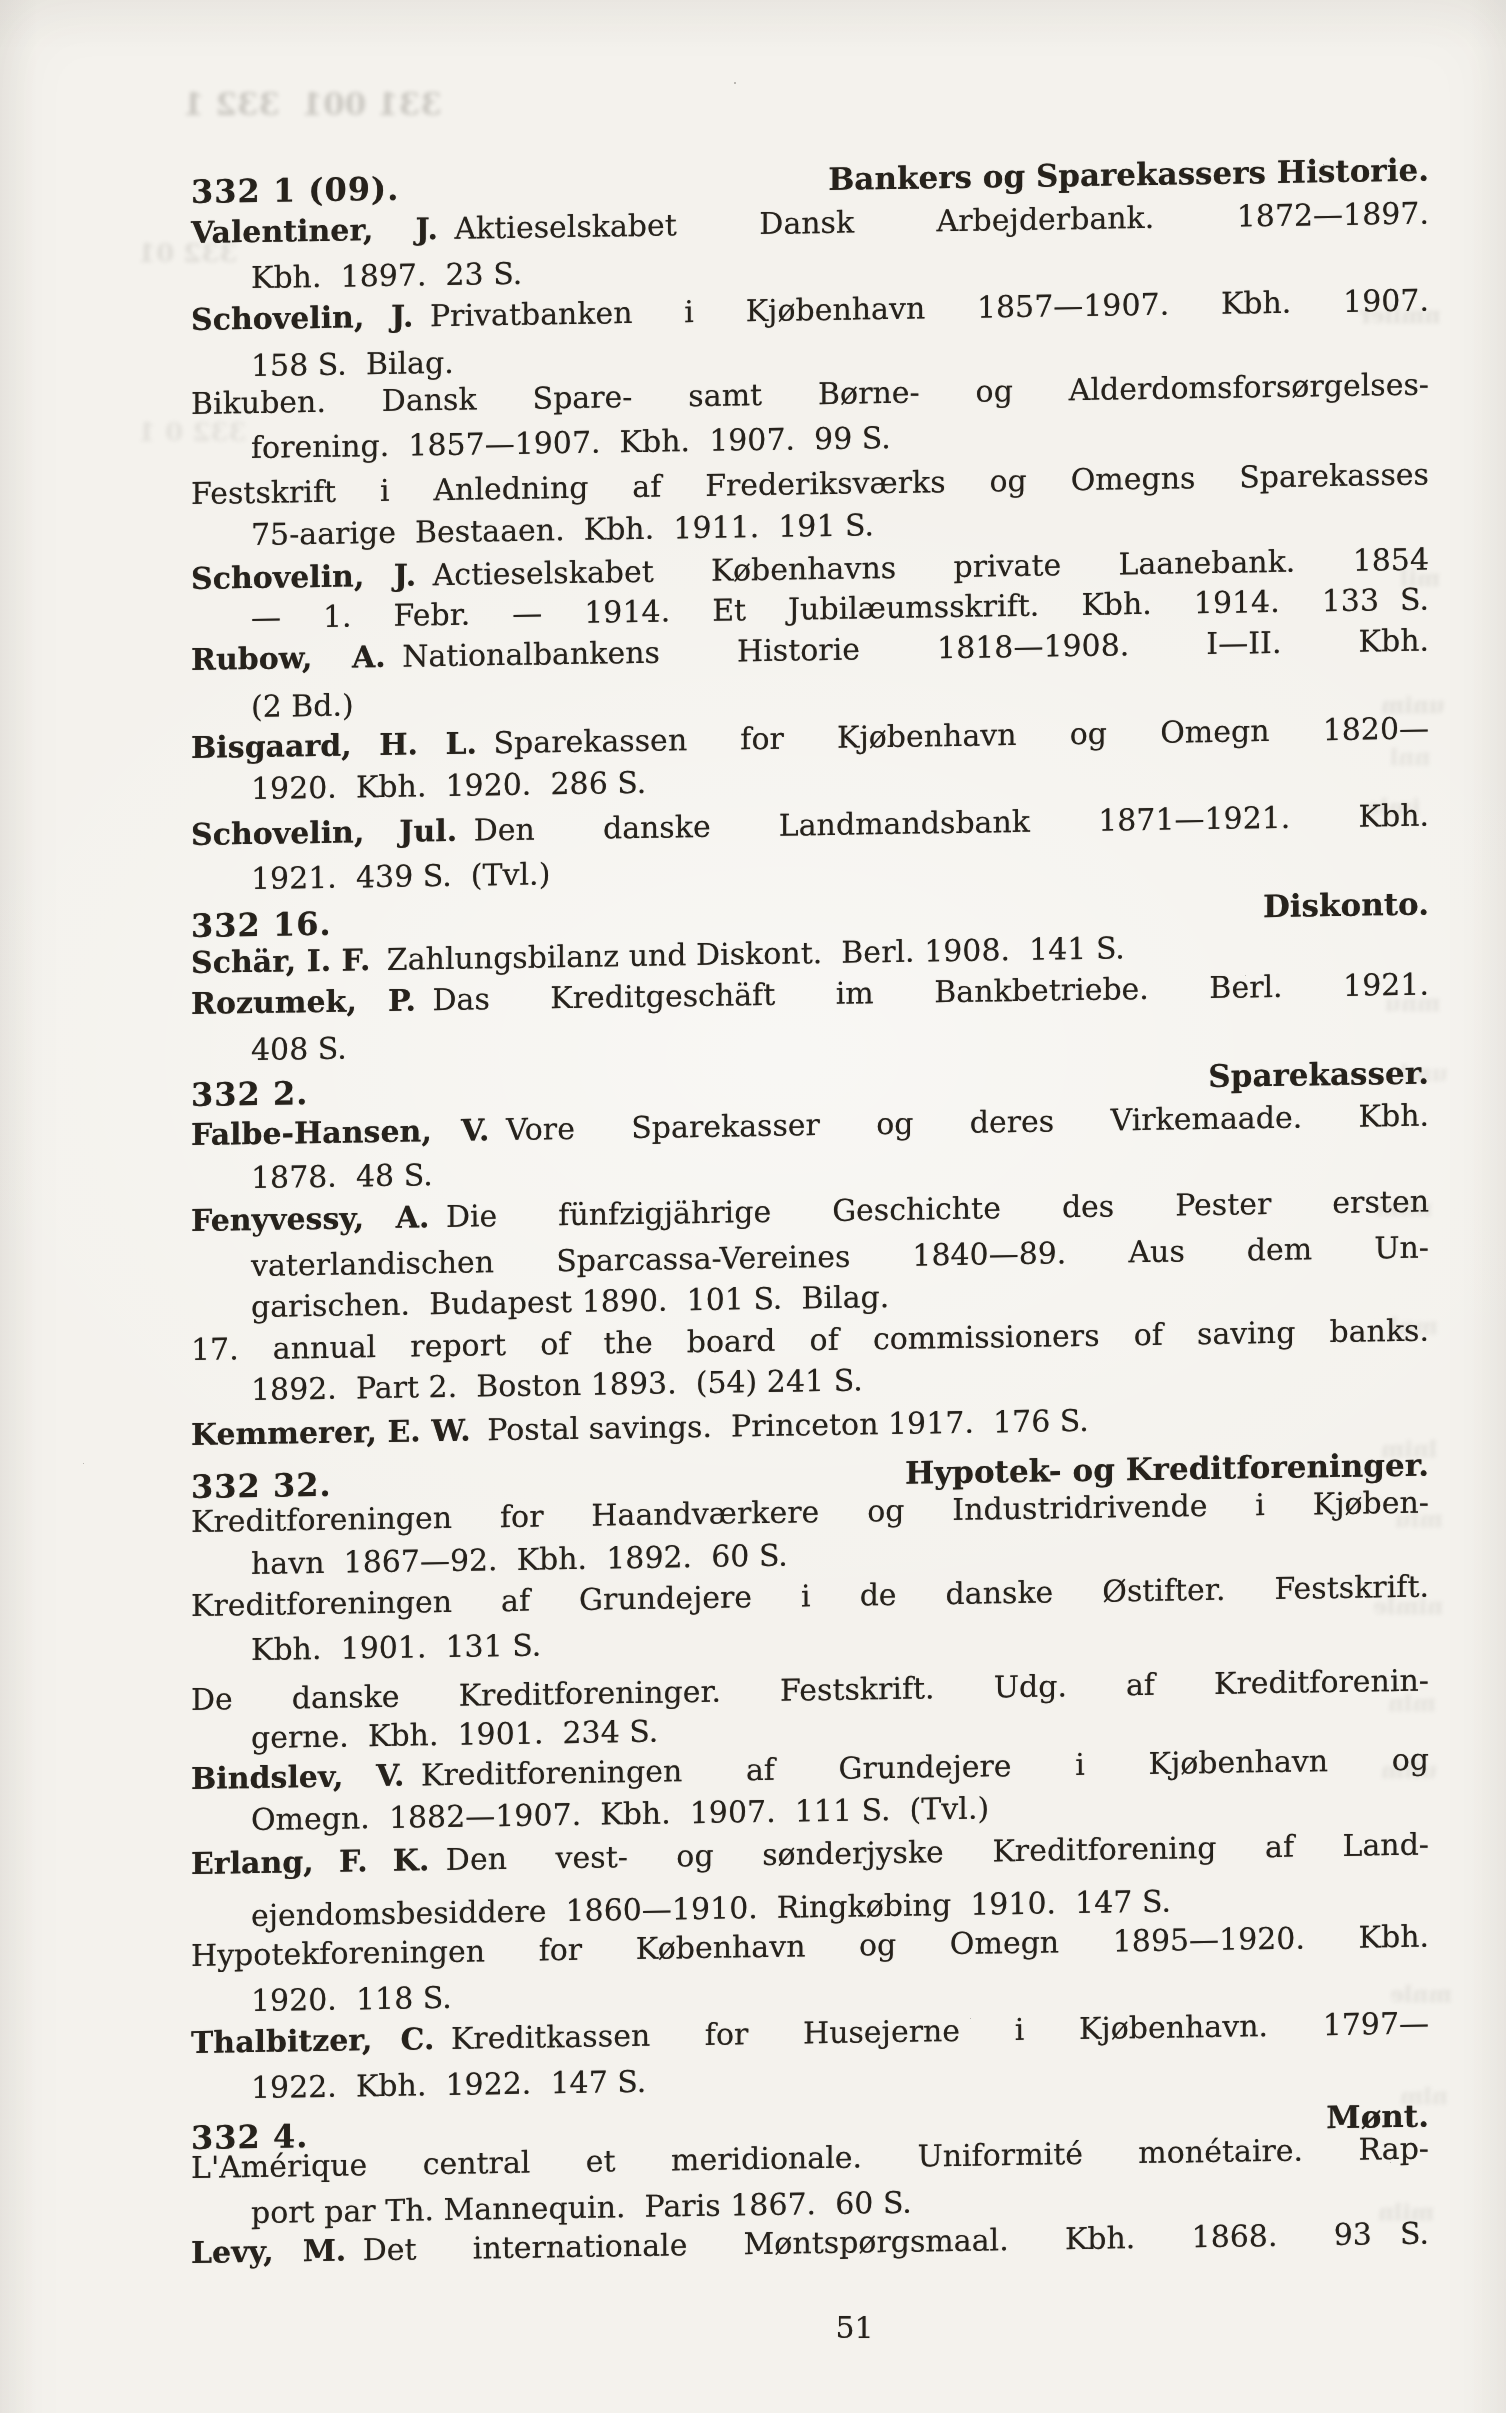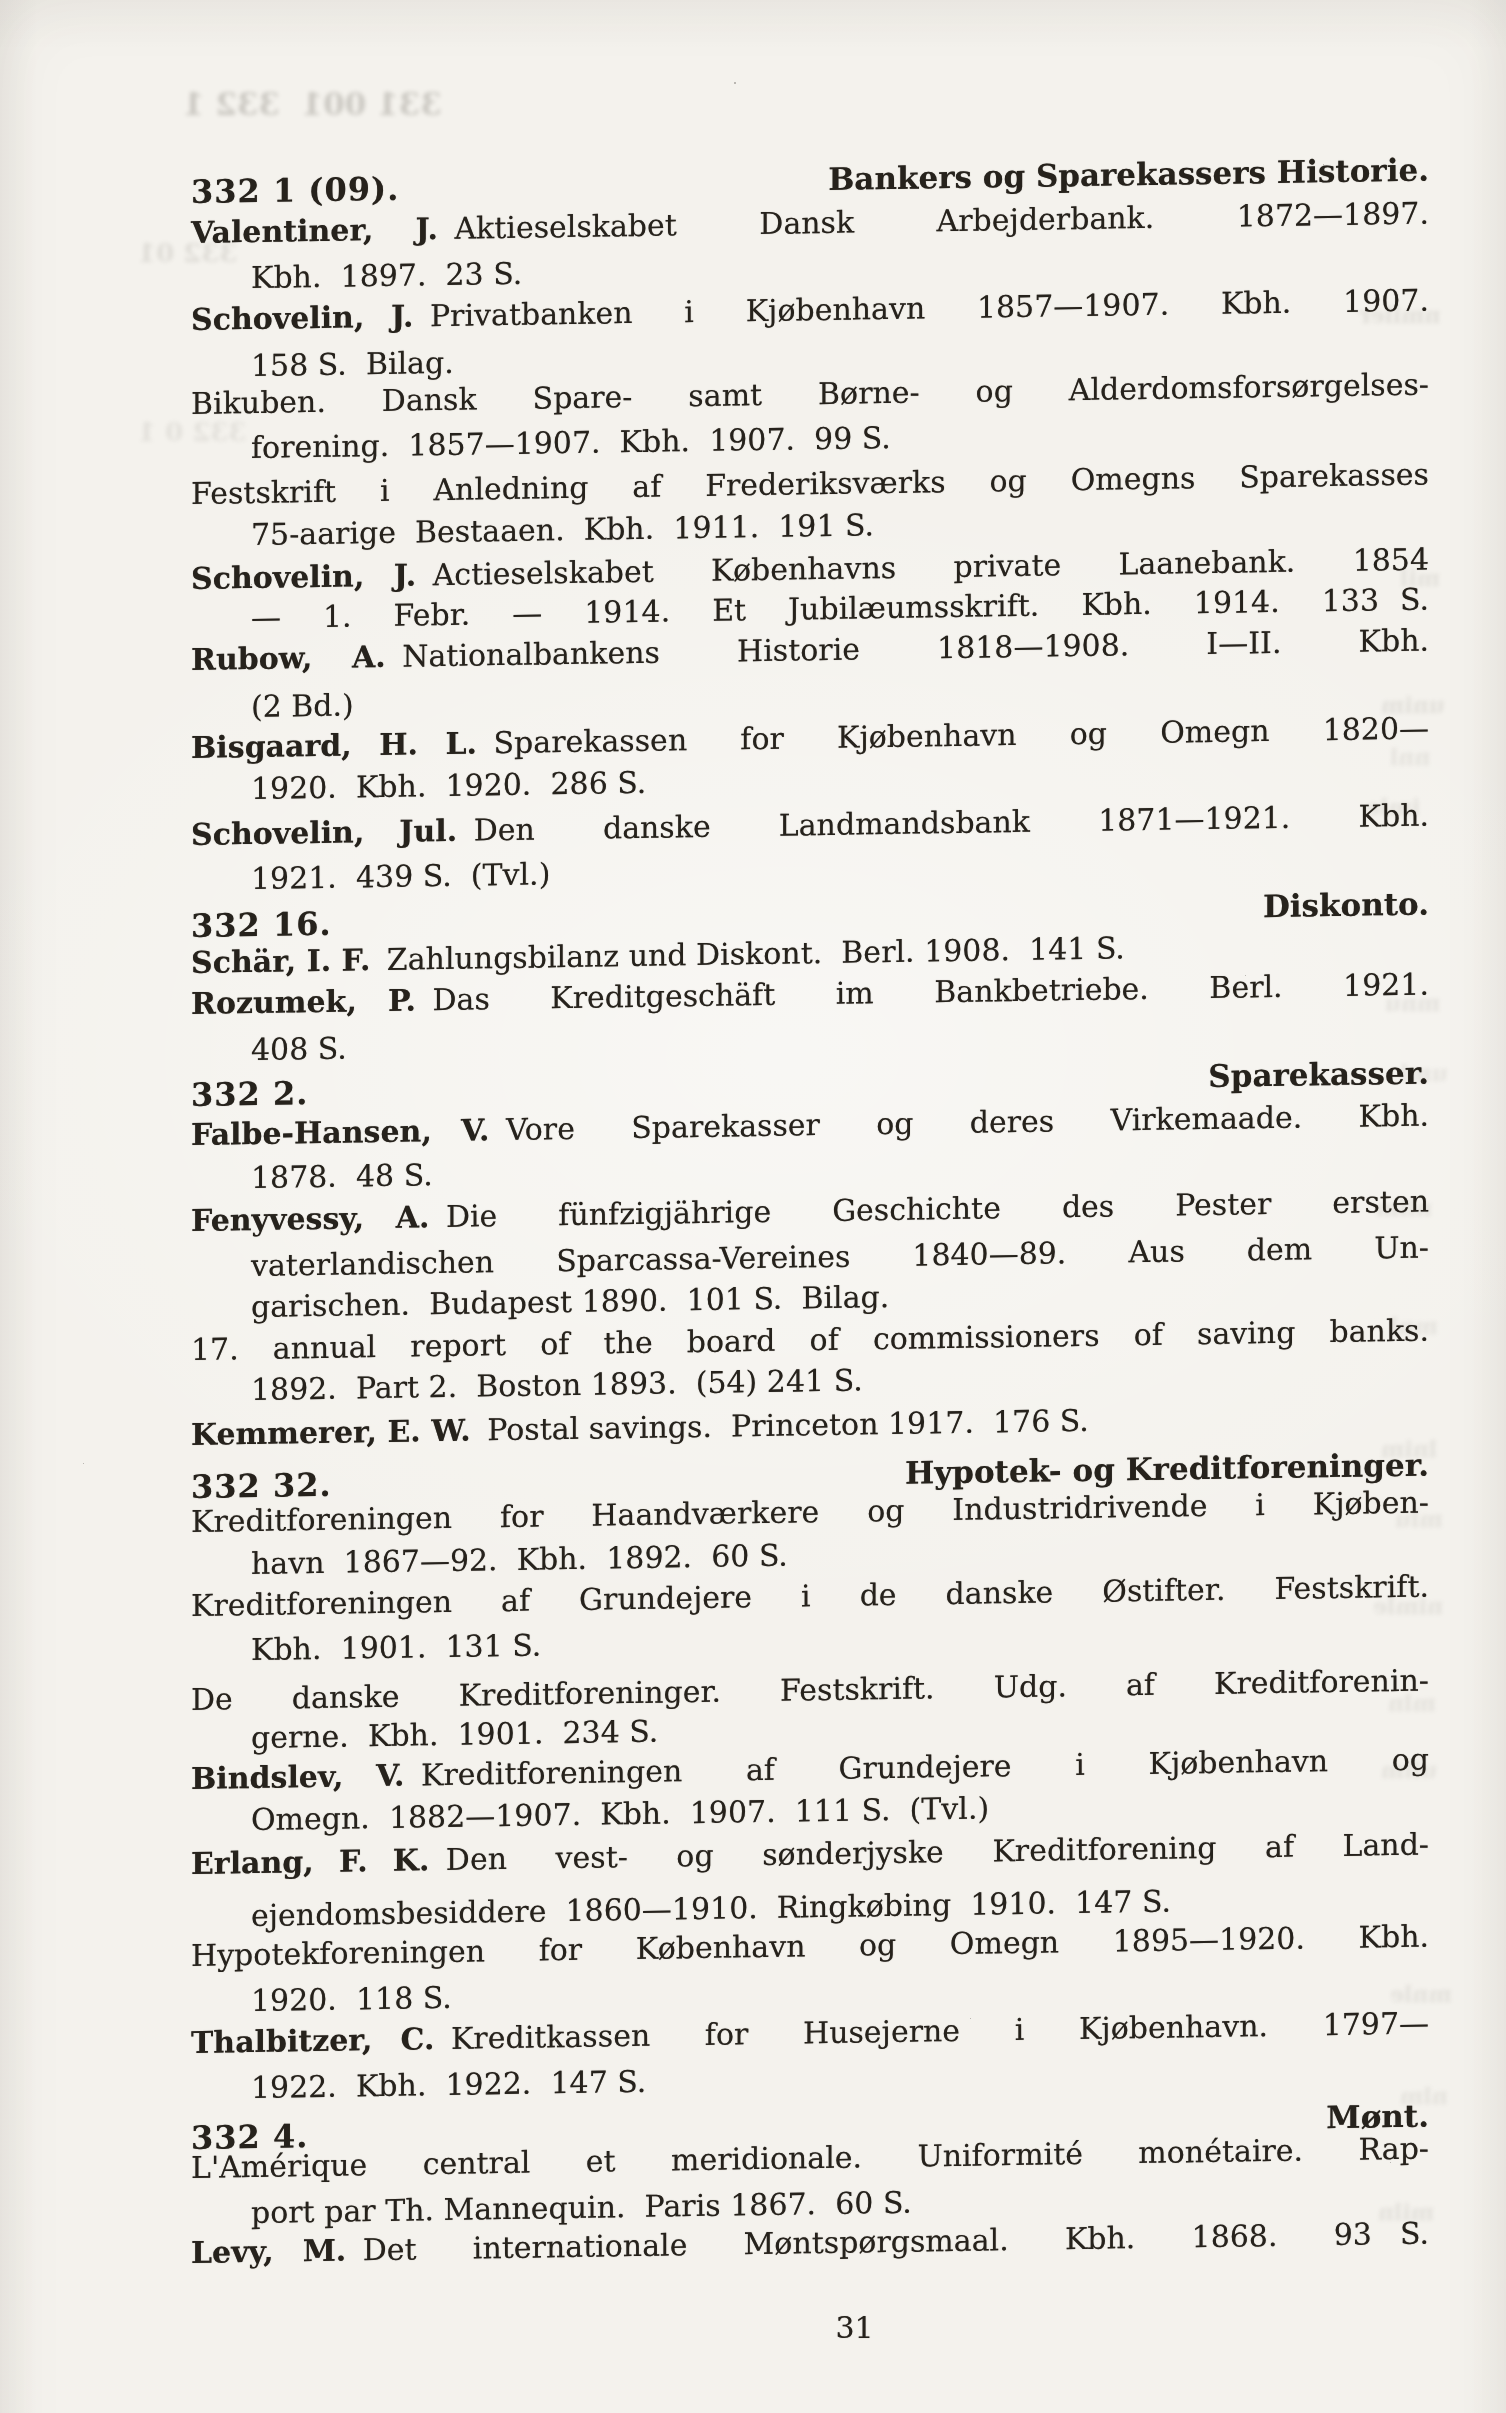--- a/index.html
+++ b/index.html
@@ -117,21 +117,21 @@
       <div class="line indent" style="top: 1730px;">ejendomsbesiddere  1860—1910.  Ringkøbing  1910.  147 S.</div>
       <div class="line just" style="top: 1769px;">Hypotekforeningen  for  København  og  Omegn  1895—1920.  Kbh.</div>
       <div class="line indent" style="top: 1815px;">1920.  118 S.</div>
       <div class="line just" style="top: 1856px;"><span class="author">Thalbitzer, C.</span><span>Kreditkassen  for  Husejerne  i  Kjøbenhavn.  1797—</span></div>
       <div class="line indent" style="top: 1902px;">1922.  Kbh.  1922.  147 S.</div>
       <div class="line heading" style="top: 1950px;"><span class="heading-num">332 4.</span><span class="heading-title">Mønt.</span></div>
       <div class="line just" style="top: 1981px;">L'Amérique  central  et  meridionale.  Uniformité  monétaire.  Rap-</div>
       <div class="line indent" style="top: 2027px;">port par Th. Mannequin.  Paris 1867.  60 S.</div>
       <div class="line just" style="top: 2066px;"><span class="author">Levy, M.</span><span>Det  internationale  Møntspørgsmaal.  Kbh.  1868.  93 S.</span></div>
     </div>
-  <div class="pagenum">31</div>
+  <div class="pagenum">51</div>
   <div id="artifact-layer">
       <div class="speck" style="left: 734px; top: 82px; width: 1.9px; height: 1.9px;"></div>
       <div class="speck" style="left: 1323px; top: 164px; width: 1.4px; height: 1.4px;"></div>
       <div class="speck" style="left: 309px; top: 1120px; width: 1.9px; height: 1.9px;"></div>
       <div class="speck" style="left: 1245px; top: 975px; width: 1.4px; height: 1.4px;"></div>
       <div class="speck" style="left: 83px; top: 1463px; width: 1.4px; height: 1.4px;"></div>
       <div class="speck" style="left: 970px; top: 2018px; width: 1.4px; height: 1.4px;"></div>
       <div class="speck" style="left: 1390px; top: 2162px; width: 1.4px; height: 1.4px;"></div>
       <div class="speck" style="left: 251px; top: 584px; width: 1.4px; height: 1.4px;"></div>
       <div class="speck" style="left: 1110px; top: 1844px; width: 1.4px; height: 1.4px;"></div>

